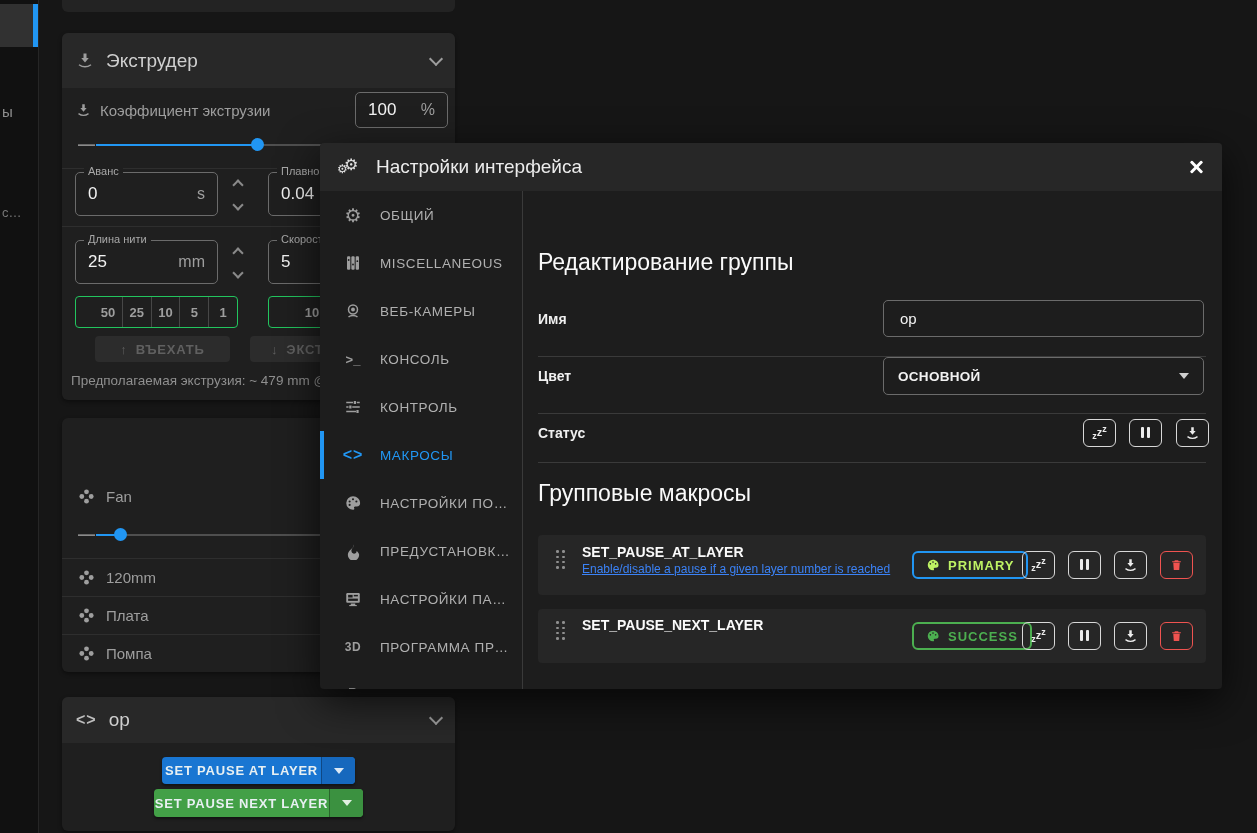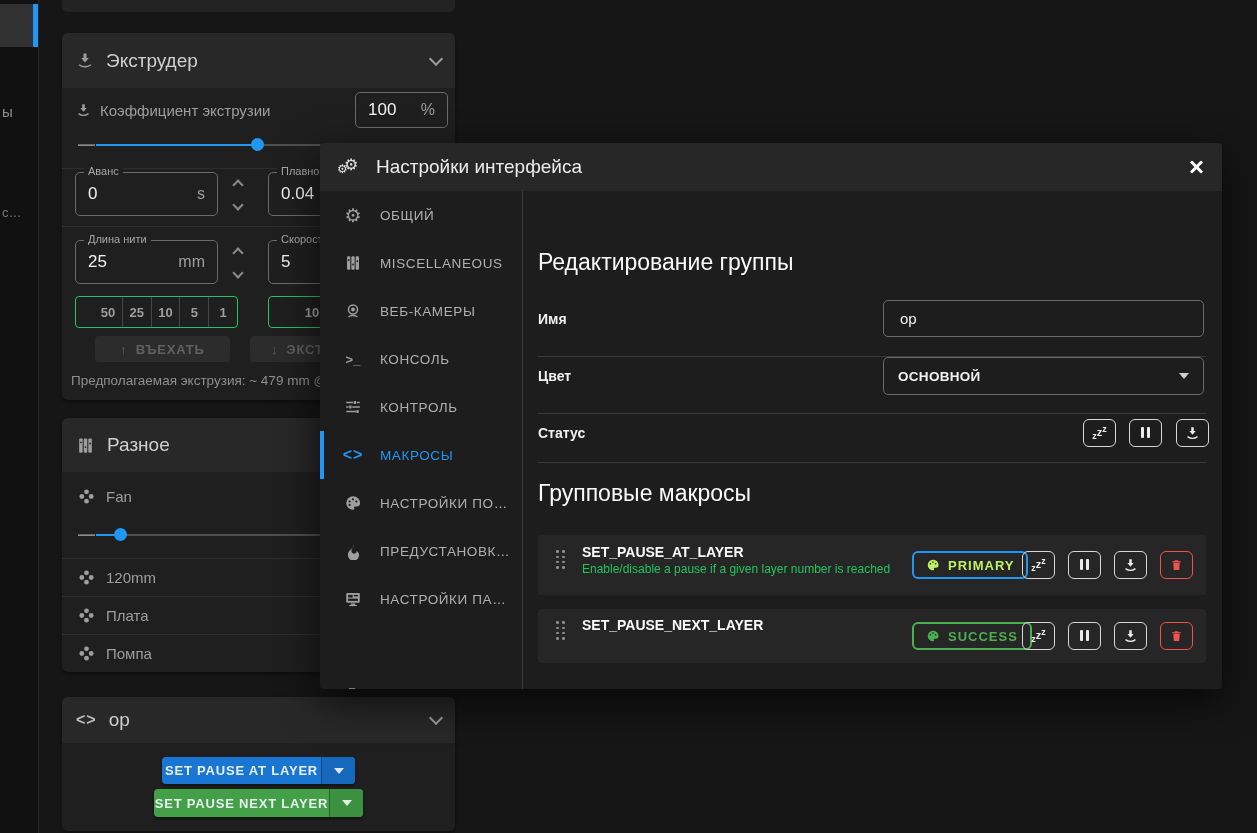--- a/index.html
+++ b/index.html
@@ -60,21 +60,21 @@
   #modal-main{position:absolute;left:202px;top:48px;right:0;bottom:0;}
   .h2{position:absolute;color:#fafafa;font-size:23px;}
   .rowlabel{position:absolute;color:#f0f0f0;font-size:14px;font-weight:bold;}
   .mdivider{position:absolute;left:16px;right:16px;height:1px;background:#3a3a3a;}
   .input-box{position:absolute;border:1px solid #6b6b6b;border-radius:5px;display:flex;align-items:center;padding:0 16px;box-sizing:border-box;color:#f2f2f2;font-size:15px;}
   .select-box{position:absolute;border:1px solid #6b6b6b;border-radius:5px;display:flex;align-items:center;padding:12px 14px;box-sizing:border-box;color:#f2f2f2;font-size:13.5px;font-weight:bold;letter-spacing:.3px;cursor:pointer;}
   .iconbtn{position:absolute;width:33px;height:28px;border:1px solid #d8d8d8;border-radius:6px;display:flex;align-items:center;justify-content:center;color:#ececec;cursor:pointer;box-sizing:border-box;background:transparent;}
   .iconbtn.red{border-color:#ef5350;color:#ef5350;}
   .macro-row{position:absolute;left:218px;width:668px;background:#262626;border-radius:4px;}
   .macro-name{position:absolute;left:44px;color:#fafafa;font-size:14px;font-weight:bold;}
-  .macro-desc{position:absolute;left:44px;width:330px;color:#22c55e;font-size:12px;line-height:15px;}
+  .macro-desc{position:absolute;left:44px;width:330px;color:#3b82f6;font-size:12px;line-height:15px;text-decoration:underline;}
   .status-chip{position:absolute;height:28px;border:2px solid;border-radius:6px;display:flex;align-items:center;gap:8px;padding:0 12px;font-size:13px;font-weight:bold;letter-spacing:1px;box-sizing:border-box;cursor:pointer;}
   .chip-primary{border-color:#2196f3;color:#bef264;}
   .chip-success{border-color:#4caf50;color:#4caf50;}
   
   .zzz{font-weight:bold;line-height:1;}
   .zzz .z1{font-size:9px;}
   .zzz .z2{font-size:11px;vertical-align:3px;}
   .zzz .z3{font-size:9px;vertical-align:7px;}
   .pauseico i{display:inline-block;width:3px;height:11px;background:currentColor;margin:0 1.5px;border-radius:1px;}
   .dots{display:grid;grid-template-columns:repeat(2,6px);position:absolute;}
@@ -171,33 +171,20 @@
       <span>ВЪЕХАТЬ</span>
     </div>
     <div class="gbtn disabled" style="left:188px;top:303px;width:142px;height:26px;">
       <span>↓</span>
       <span>ЭКСТРУЗИЯ</span>
     </div>
     <div class="abs" style="left:9px;top:340px;width:384px;color:#8f8f8f;font-size:13.5px;white-space:nowrap;overflow:hidden;">Предполагаемая экструзия: ~ 479 mm @</div>
   </div>
 
   <div class="panel" style="left:62px;top:418px;width:393px;height:254px;">
-    <div class="panel-header" style="height:54px;">
-      <span style="color:#9e9e9e;">
-        <svg width="19" height="19" viewBox="0 0 24 24" fill="currentColor">
-            <rect x="4" y="3" width="4.4" height="18" rx="1.5"></rect>
-            <rect x="9.8" y="3" width="4.4" height="18" rx="1.5"></rect>
-            <rect x="15.6" y="3" width="4.4" height="18" rx="1.5"></rect>
-            <circle cx="6.2" cy="8" r="1.2" fill="#282828"></circle>
-            <circle cx="12" cy="14" r="1.2" fill="#282828"></circle>
-            <circle cx="17.8" cy="9.5" r="1.2" fill="#282828"></circle>
-          </svg>
-      </span>
-      <span class="panel-title">Разное</span>
-    </div>
     <span class="abs" style="left:16px;top:70px;color:#9e9e9e;">
       <svg width="17" height="17" viewBox="0 0 24 24" fill="currentColor">
           <circle cx="12" cy="5.4" r="3.4"></circle>
           <circle cx="18.6" cy="12" r="3.4"></circle>
           <circle cx="12" cy="18.6" r="3.4"></circle>
           <circle cx="5.4" cy="12" r="3.4"></circle>
           <circle cx="12" cy="12" r="2.6" fill="#1f1f1f"></circle>
         </svg>
     </span>
     <span class="abs lab" style="left:44px;top:70px;">Fan</span>
@@ -350,20 +337,24 @@
               <rect x="3" y="4" width="18" height="13" rx="1.5"></rect>
               <rect x="5.5" y="6.5" width="6" height="3.5" fill="#1d1d1d"></rect>
               <rect x="13" y="6.5" width="5.5" height="2" fill="#1d1d1d"></rect>
               <rect x="5.5" y="11.5" width="13" height="3" fill="#1d1d1d"></rect>
               <rect x="9" y="18" width="6" height="2"></rect>
               <rect x="7" y="20" width="10" height="1.5"></rect>
             </svg>
         </span>
         <span class="slabel">НАСТРОЙКИ ПА…</span>
       </div>
+      <div class="side-item" style="top:432px;">
+        <span class="sicon" style="font-weight:bold;font-size:12px;letter-spacing:.5px;">3D</span>
+        <span class="slabel">ПРОГРАММА ПР…</span>
+      </div>
       <div class="side-item" style="top:480px;">
         <span class="sicon">
           <svg width="16" height="18" viewBox="0 0 24 24" fill="currentColor">
               <path d="M6 2h9l5 5v15H6z"></path>
               <path d="M14 2v6h6" fill="#1d1d1d" opacity=".5"></path>
             </svg>
         </span>
         <span class="slabel">РЕДАКТОР</span>
       </div>
     </div>

